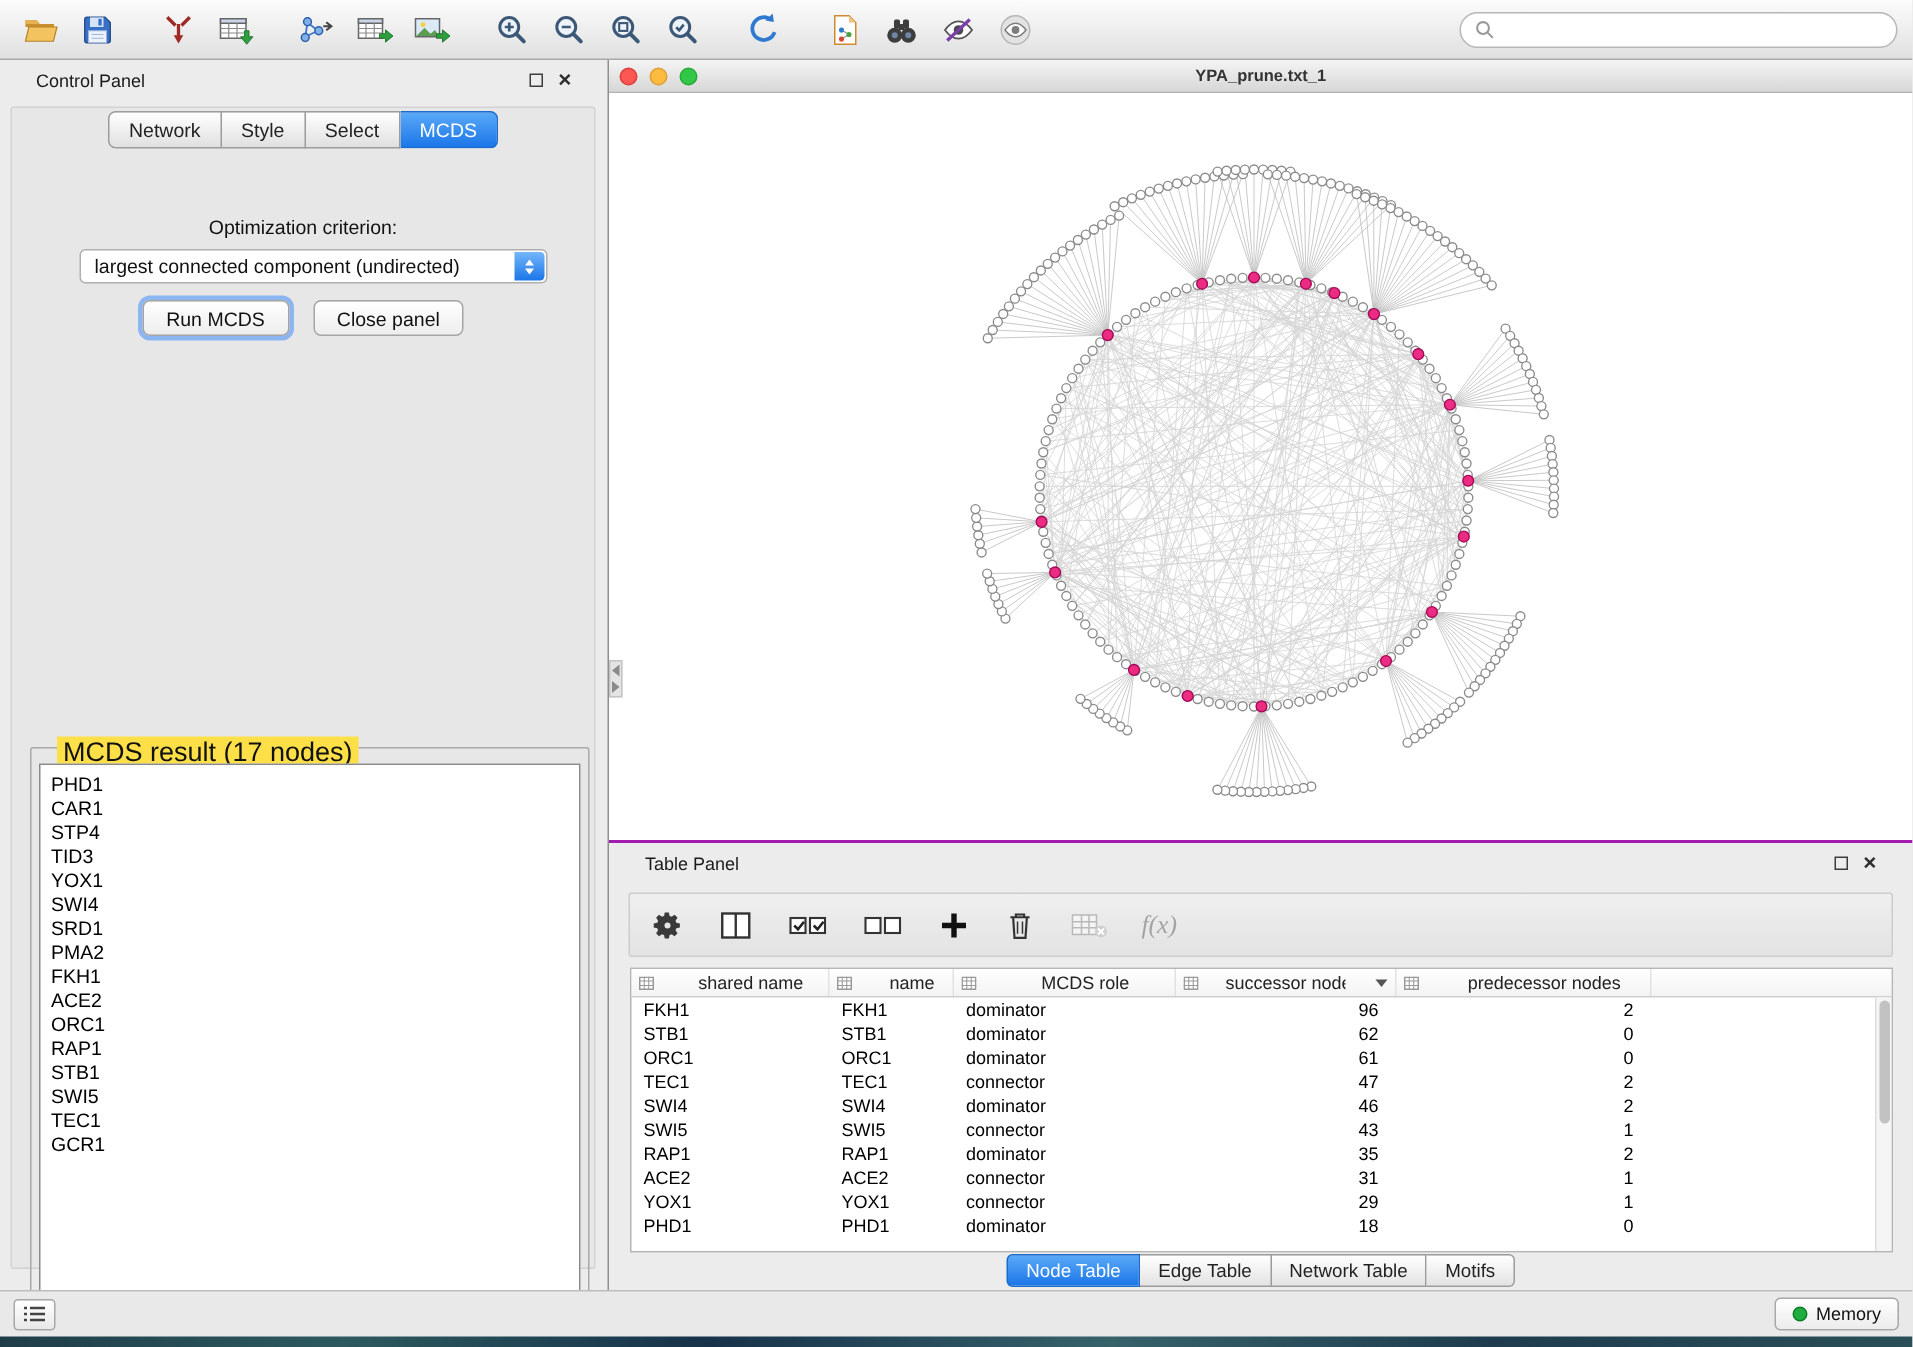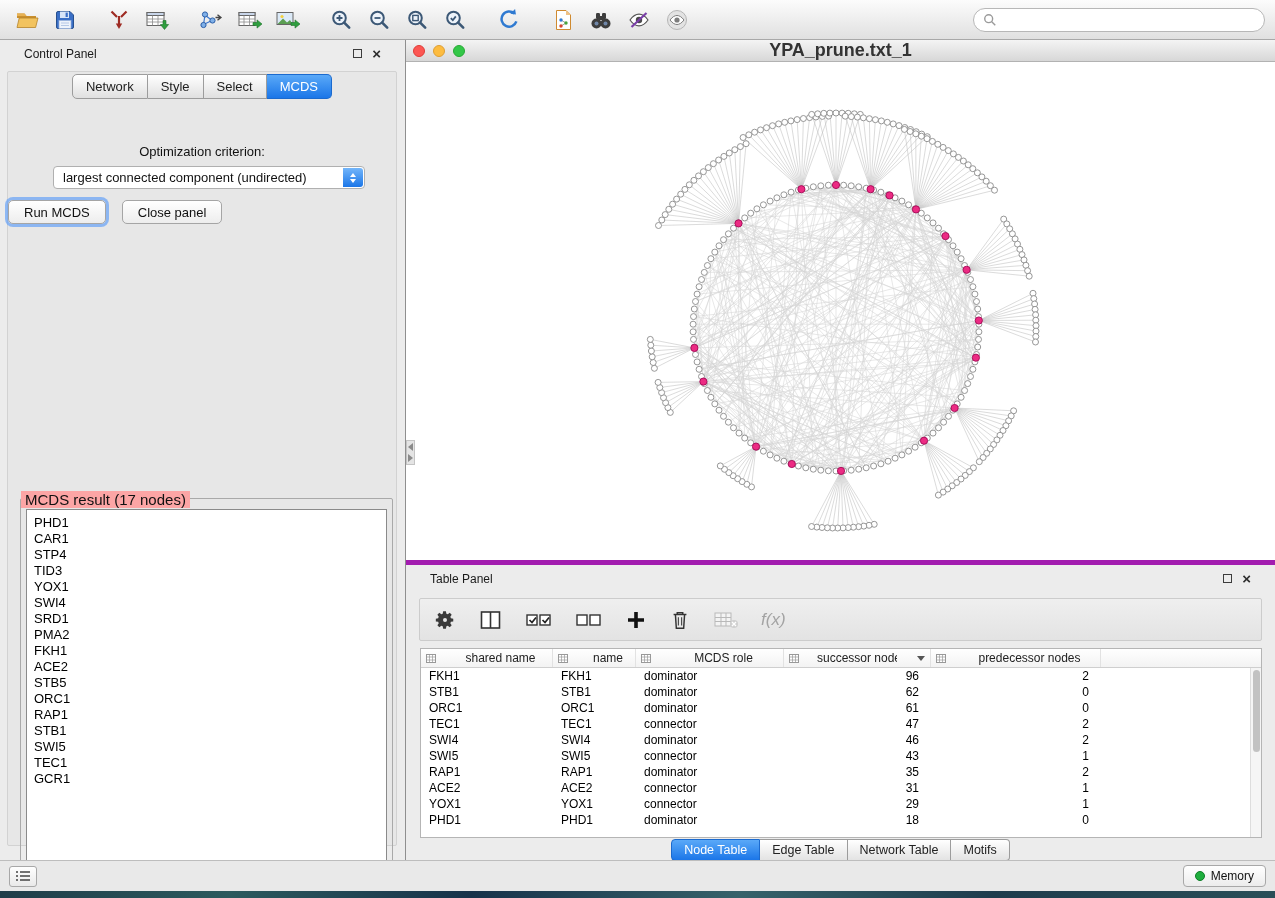--- a/index.html
+++ b/index.html
@@ -23,46 +23,46 @@
 #cp-tabs{position:absolute;left:0;right:0;top:2px;display:flex;justify-content:center}
 .ctab{font-size:13px;padding:4px 13px;background:linear-gradient(#ffffff,#e0e0e0);border:1px solid #9c9c9c;border-left:none;color:#222}
 .ctab:first-child{border-left:1px solid #9c9c9c;border-radius:5px 0 0 5px}
 .ctab:last-child{border-radius:0 5px 5px 0}
 .ctab.active{background:linear-gradient(#5aa9f8,#1b76e8);border-color:#1b6ace;color:#fff}
 #opt-label{position:absolute;left:0;right:0;top:72px;text-align:center;font-size:13px}
 #opt-select{position:absolute;left:45px;top:94px;width:312px;height:23px;background:#fff;border:1px solid #b0b0b0;border-radius:4px;display:flex;align-items:center;font-size:13px;padding-left:9px}
 #opt-stepper{position:absolute;right:1px;top:1px;bottom:1px;width:20px;border-radius:0 3px 3px 0;background:linear-gradient(#74b6fa,#1b76e8);display:flex;flex-direction:column;align-items:center;justify-content:center;gap:2px}
 .tri-up{width:0;height:0;border-left:3.5px solid transparent;border-right:3.5px solid transparent;border-bottom:4.5px solid #fff}
 .tri-down{width:0;height:0;border-left:3.5px solid transparent;border-right:3.5px solid transparent;border-top:4.5px solid #fff}
-#cp-buttons{position:absolute;left:0;right:0;top:128px;display:flex;gap:16px}
+#cp-buttons{position:absolute;left:0;right:0;top:128px;display:flex;justify-content:center;gap:16px}
 .cbtn{height:24px;padding:0 15px;background:linear-gradient(#ffffff,#ededed);border:1px solid #a5a5a5;border-radius:5px;font-size:13px;display:flex;align-items:center;color:#111}
 .cbtn.focused{box-shadow:0 0 0 3px rgba(80,150,250,.6)}
 #mcds-group{position:absolute;left:12px;top:426px;width:373px;height:374px;border:1px solid #a9a9a9;border-radius:2px}
-#mcds-legend{position:absolute;left:0;top:-8px;background:#fca5a5;padding:0 4px;font-size:15px;color:#111}
+#mcds-legend{position:absolute;left:17px;top:-8px;background:#fde047;padding:0 4px;font-size:18px;color:#111}
 #mcds-list{position:absolute;left:5px;right:5px;top:10px;bottom:5px;background:#fff;border:1px solid #8a8a8a;padding:5px 7px;overflow:hidden}
 .mcds-item{font-size:13px;line-height:16px;color:#000}
 
 
 #network-window{position:absolute;left:406px;top:40px;width:869px;height:520px;background:#fff}
 #net-titlebar{height:22px;background:linear-gradient(#f4f4f4,#d7d7d7);border-bottom:1px solid #b2b2b2;display:flex;align-items:center;padding:0 7px;position:relative}
 .traffic{width:12px;height:12px;border-radius:50%;margin-right:8px}
 #tl-red{background:#fc5753;border:1px solid #df3d38}
 #tl-yellow{background:#fdbc40;border:1px solid #de9f34}
 #tl-green{background:#33c748;border:1px solid #27aa35}
-#net-title{position:absolute;left:0;right:0;text-align:center;font-size:18px;font-weight:bold;color:#333;pointer-events:none}
+#net-title{position:absolute;left:0;right:0;text-align:center;font-size:11px;font-weight:bold;color:#333;pointer-events:none}
 #net-canvas{display:block;background:#fff}
 #v-splitter-handle{position:absolute;left:0;top:400px;display:flex;flex-direction:column;gap:3px;padding:2px 1px;background:#e4e4e4;border:1px solid #c4c4c4}
 .tri-l{width:0;height:0;border-top:4px solid transparent;border-bottom:4px solid transparent;border-right:5px solid #8a8a8a}
 .tri-r{width:0;height:0;border-top:4px solid transparent;border-bottom:4px solid transparent;border-left:5px solid #8a8a8a}
 
 
-#table-panel{position:absolute;left:406px;top:560px;width:869px;height:300px;background:#ececec;border-top:5px solid #a21caf}
+#table-panel{position:absolute;left:406px;top:560px;width:869px;height:300px;background:#ececec;border-top:2px solid #a21caf}
 #tp-toolbar{position:absolute;left:13px;right:13px;top:33px;height:43px;background:linear-gradient(#efefef,#e3e3e3);border:1px solid #cccccc;border-radius:2px;display:flex;align-items:center;gap:22px;padding:0 14px}
 .tp-ico{display:flex;align-items:center;justify-content:center;height:30px}
-.fx{font-family:Liberation Sans, sans-serif;font-style:italic;font-size:17px;color:#a3a3a3}
+.fx{font-family:Liberation Serif, serif;font-style:italic;font-size:17px;color:#a3a3a3}
 #tp-table{position:absolute;left:14px;right:13px;top:83px;height:190px;background:#fff;border:1px solid #b5b5b5;overflow:hidden}
 #table-header-row{display:flex;height:19px;border-bottom:1px solid #cfcfcf;background:linear-gradient(#ffffff,#f3f3f3)}
 .hcell{display:flex;align-items:center;border-right:1px solid #e2e2e2;padding:0 5px;font-size:12px;color:#222;gap:18px}
 .hcell.hfill{flex:1;border-right:none}
 .hlabel{flex:1;text-align:center;white-space:nowrap;overflow:hidden}
 .hchev{width:0;height:0;border-left:4px solid transparent;border-right:4px solid transparent;border-top:5px solid #555;margin-left:2px}
 .htype{display:flex;align-items:center}
 .trow{display:flex;height:16px;align-items:center}
 .tcell{font-size:12px;color:#000;padding-left:8px;white-space:nowrap;overflow:hidden}
 .tcell.num{text-align:right;padding-left:0;padding-right:12px}
@@ -257,21 +257,20 @@
           <div class="mcds-item">PHD1</div>
           <div class="mcds-item">CAR1</div>
           <div class="mcds-item">STP4</div>
           <div class="mcds-item">TID3</div>
           <div class="mcds-item">YOX1</div>
           <div class="mcds-item">SWI4</div>
           <div class="mcds-item">SRD1</div>
           <div class="mcds-item">PMA2</div>
           <div class="mcds-item">FKH1</div>
           <div class="mcds-item">ACE2</div>
-          <div class="mcds-item">STB5</div>
           <div class="mcds-item">ORC1</div>
           <div class="mcds-item">RAP1</div>
           <div class="mcds-item">STB1</div>
           <div class="mcds-item">SWI5</div>
           <div class="mcds-item">TEC1</div>
           <div class="mcds-item">GCR1</div>
         </div>
     </div>
   </div>
 </div>

